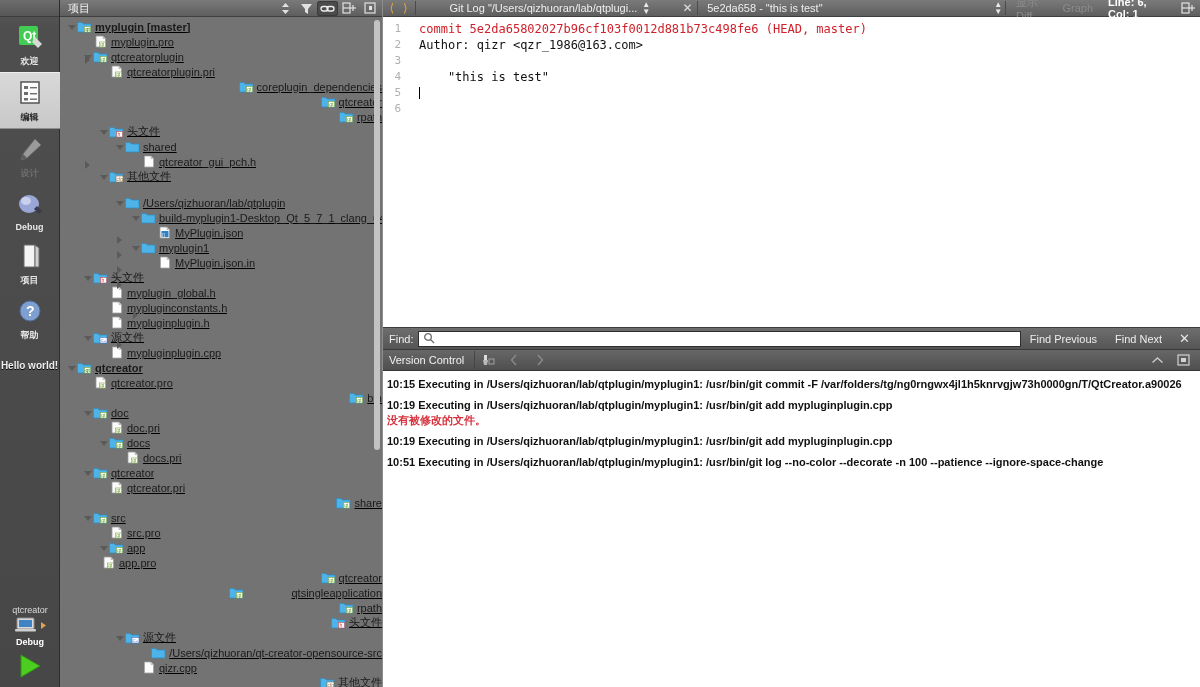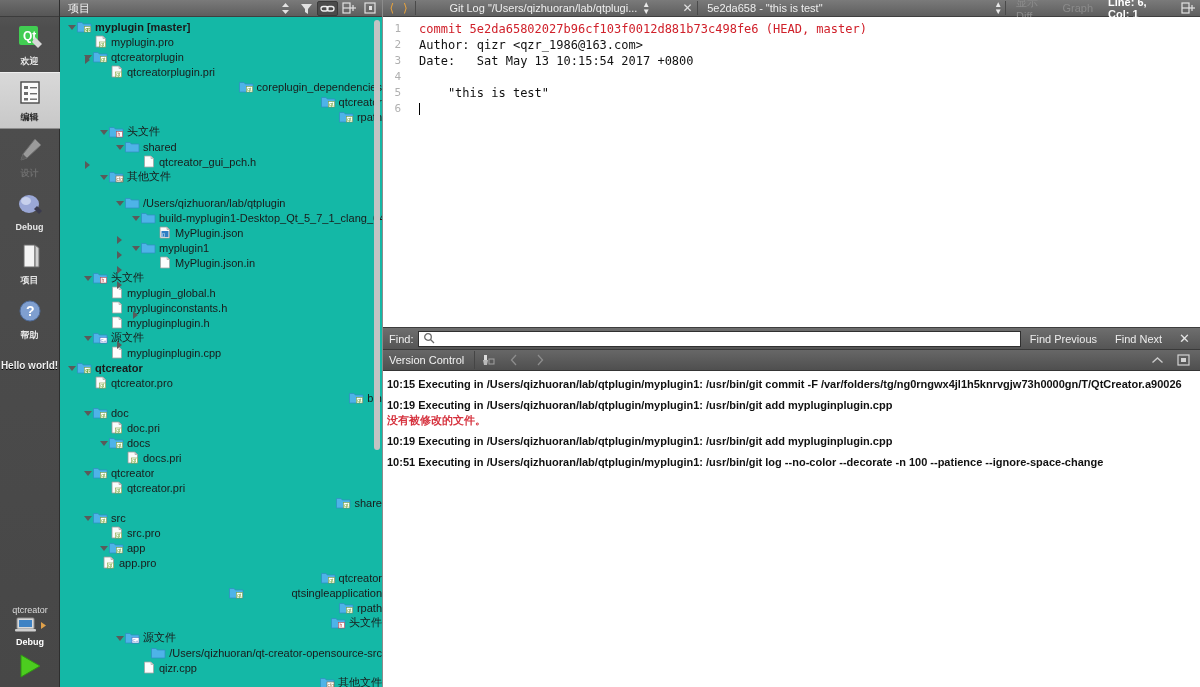--- a/index.html
+++ b/index.html
@@ -55,21 +55,21 @@
     height: 17px; flex: 0 0 17px;
     background: linear-gradient(to bottom,#7a7a7a,#5e5e5e);
     border-bottom: 1px solid #3f3f3f;
     display: flex; align-items: center; padding: 0 2px;
     color: #f2f2f2; font-size: 11px;
   }
   .pane-title { padding-left: 6px; flex: 1; font-size: 11px; color:#f5f5f5; }
   .hdr-btn { width: 21px; height: 15px; display: flex; align-items: center; justify-content: center;
              border-radius: 2px; }
   .hdr-btn.on { background: #4b4b4b; border: 1px solid #3a3a3a; }
-  .tree { flex: 1; overflow: hidden; padding-top: 2px; position: relative; background:#14b8a6; }
+  .tree { flex: 1; overflow: hidden; padding-top: 2px; position: relative; background:#737373;text-decoration:underline; }
   .row { height: 15px; display: flex; align-items: center; white-space: nowrap;
          font-size: 11px; color: #1a1a1a; }
   .row.bold { font-weight: bold; }
   .arrow { width: 11px; height: 11px; flex: 0 0 11px; position: relative; }
   .arrow.down::after {
     content:""; position:absolute; left:2px; top:4px;
     border-left:4px solid transparent; border-right:4px solid transparent; border-top:5px solid #5a5a5a;
   }
   .arrow.right::after {
     content:""; position:absolute; left:3px; top:2px;
@@ -701,21 +701,21 @@
 
     <div class="editor">
       <div class="gutter" id="gutter">
           <div>1</div>
           <div>2</div>
           <div>3</div>
           <div>4</div>
           <div>5</div>
           <div>6</div>
         </div>
-      <div class="code" id="code"><div class="commitline">commit 5e2da65802027b96cf103f0012d881b73c498fe6 (HEAD, master)</div><div>Author: qizr &lt;qzr_1986@163.com&gt;</div><div>Date:   Sat May 13 10:15:54 2017 +0800</div><div>&nbsp;</div><div>    "this is test"</div><div><span class="caret"></span></div></div>
+      <div class="code" id="code"><div class="commitline">commit 5e2da65802027b96cf103f0012d881b73c498fe6 (HEAD, master)</div><div>Author: qizr &lt;qzr_1986@163.com&gt;</div><div>&nbsp;</div><div>    "this is test"</div><div><span class="caret"></span></div></div>
     </div>
 
     <div class="findbar">
       <span class="findlabel">Find:</span>
       <span class="findinput">
         <span>
           <svg width="12" height="12" viewBox="0 0 12 12">
             <circle cx="5" cy="5" r="3.3" fill="none" stroke="#6b6b6b" stroke-width="1.3"></circle>
             <line x1="7.5" y1="7.5" x2="11" y2="11" stroke="#6b6b6b" stroke-width="1.3"></line>
           </svg>

